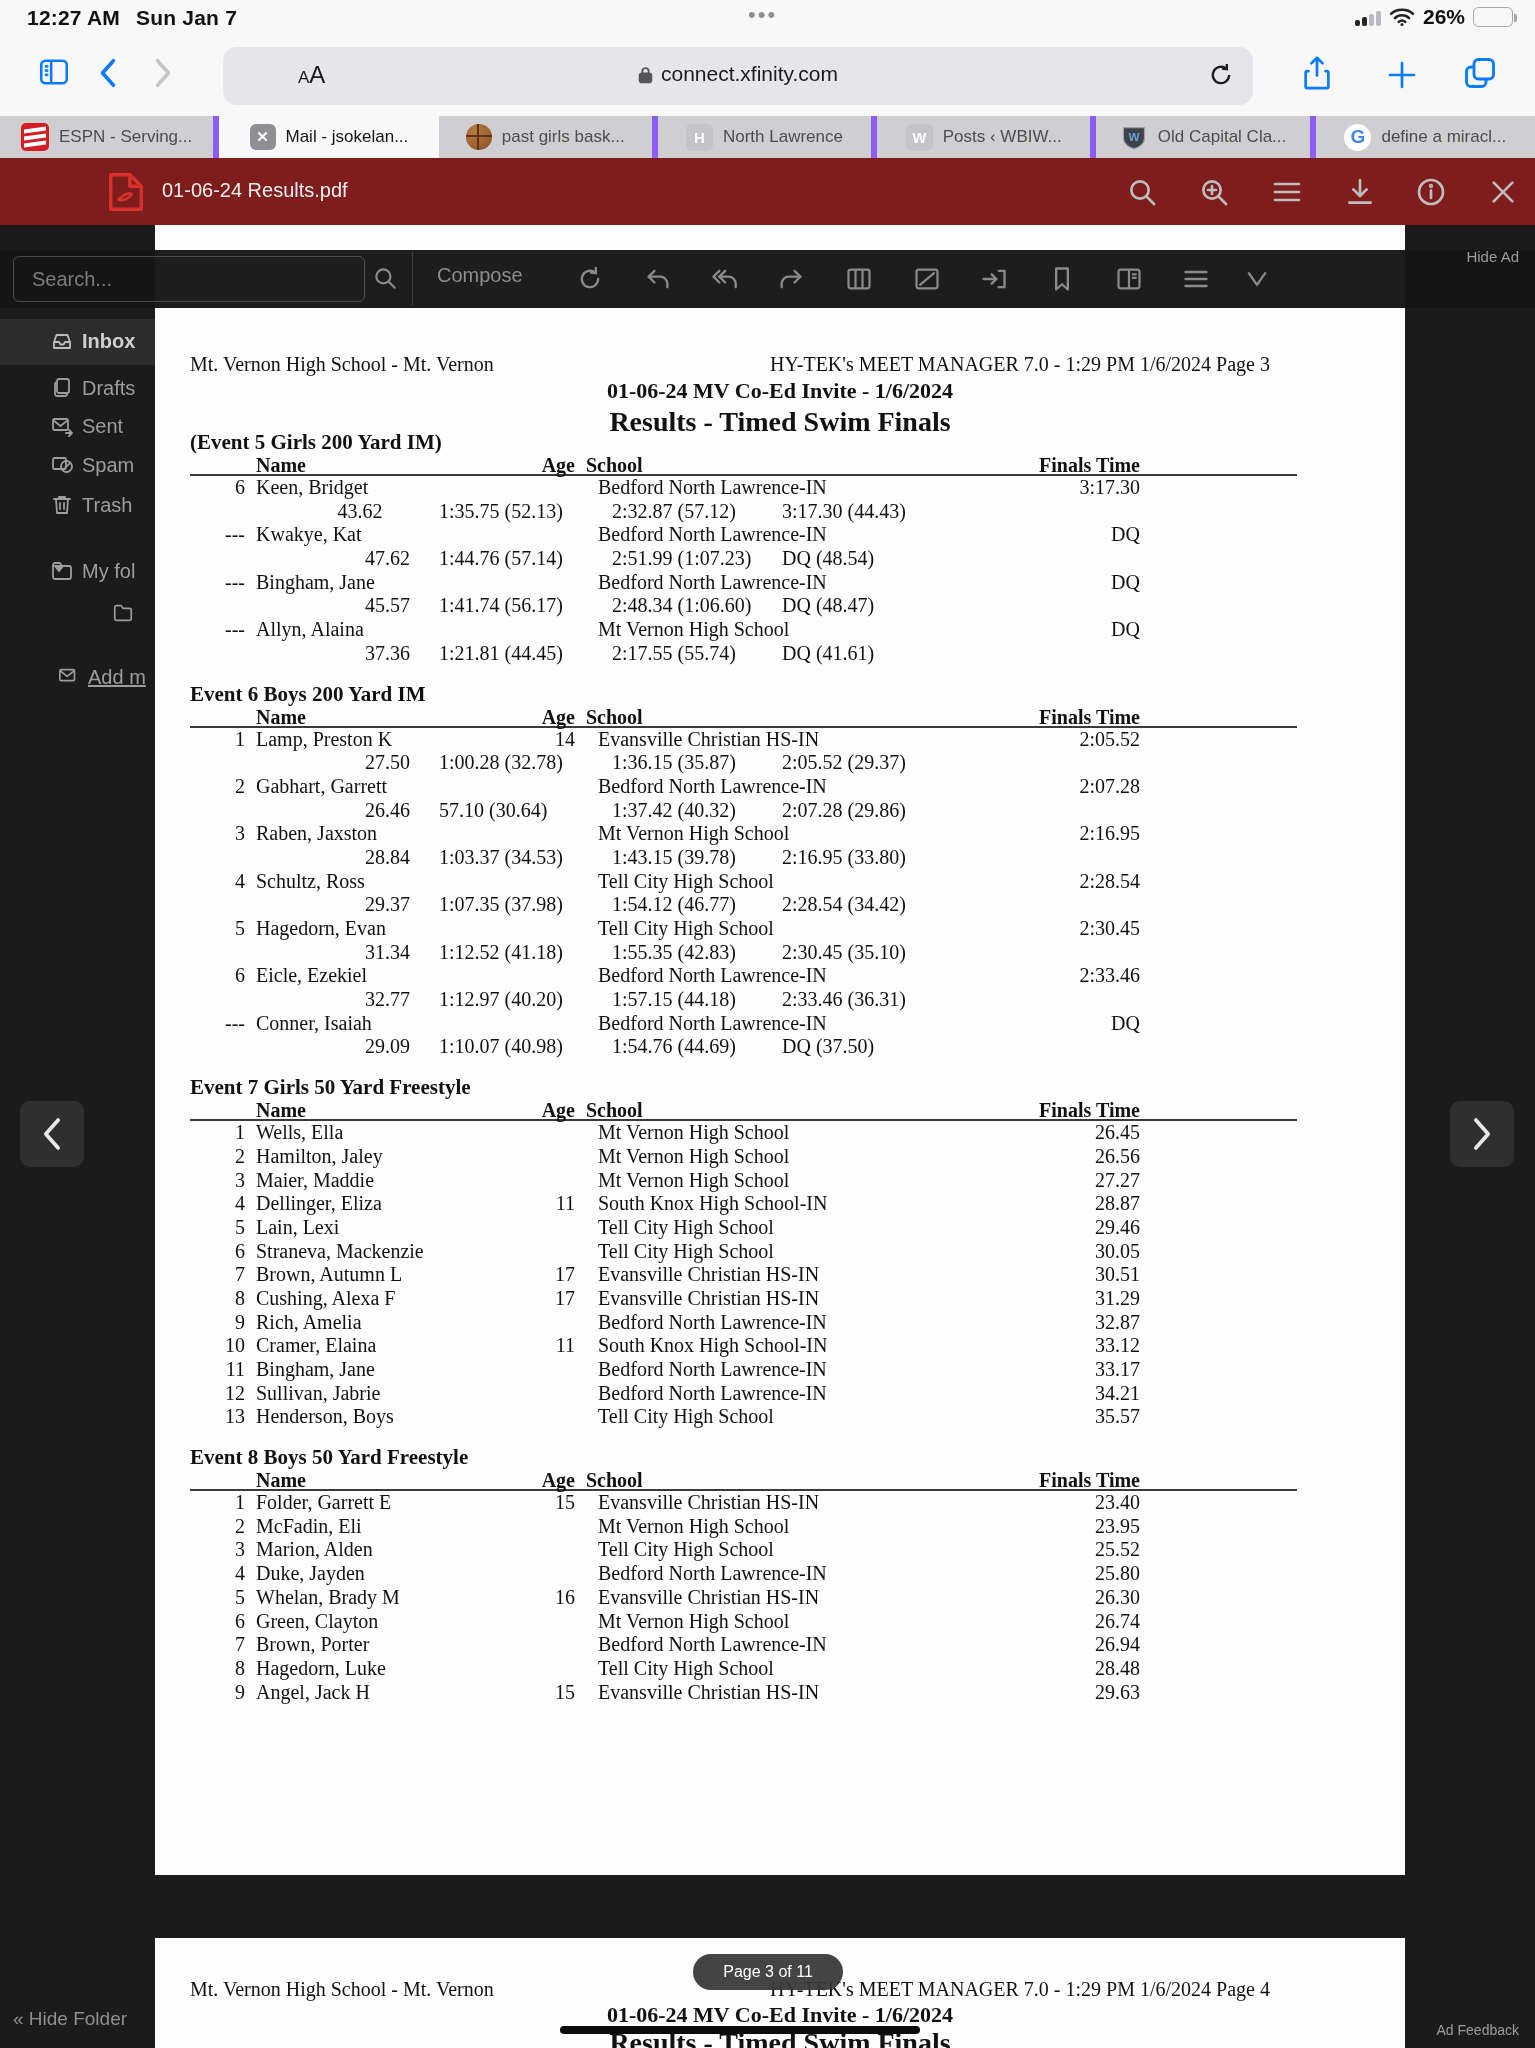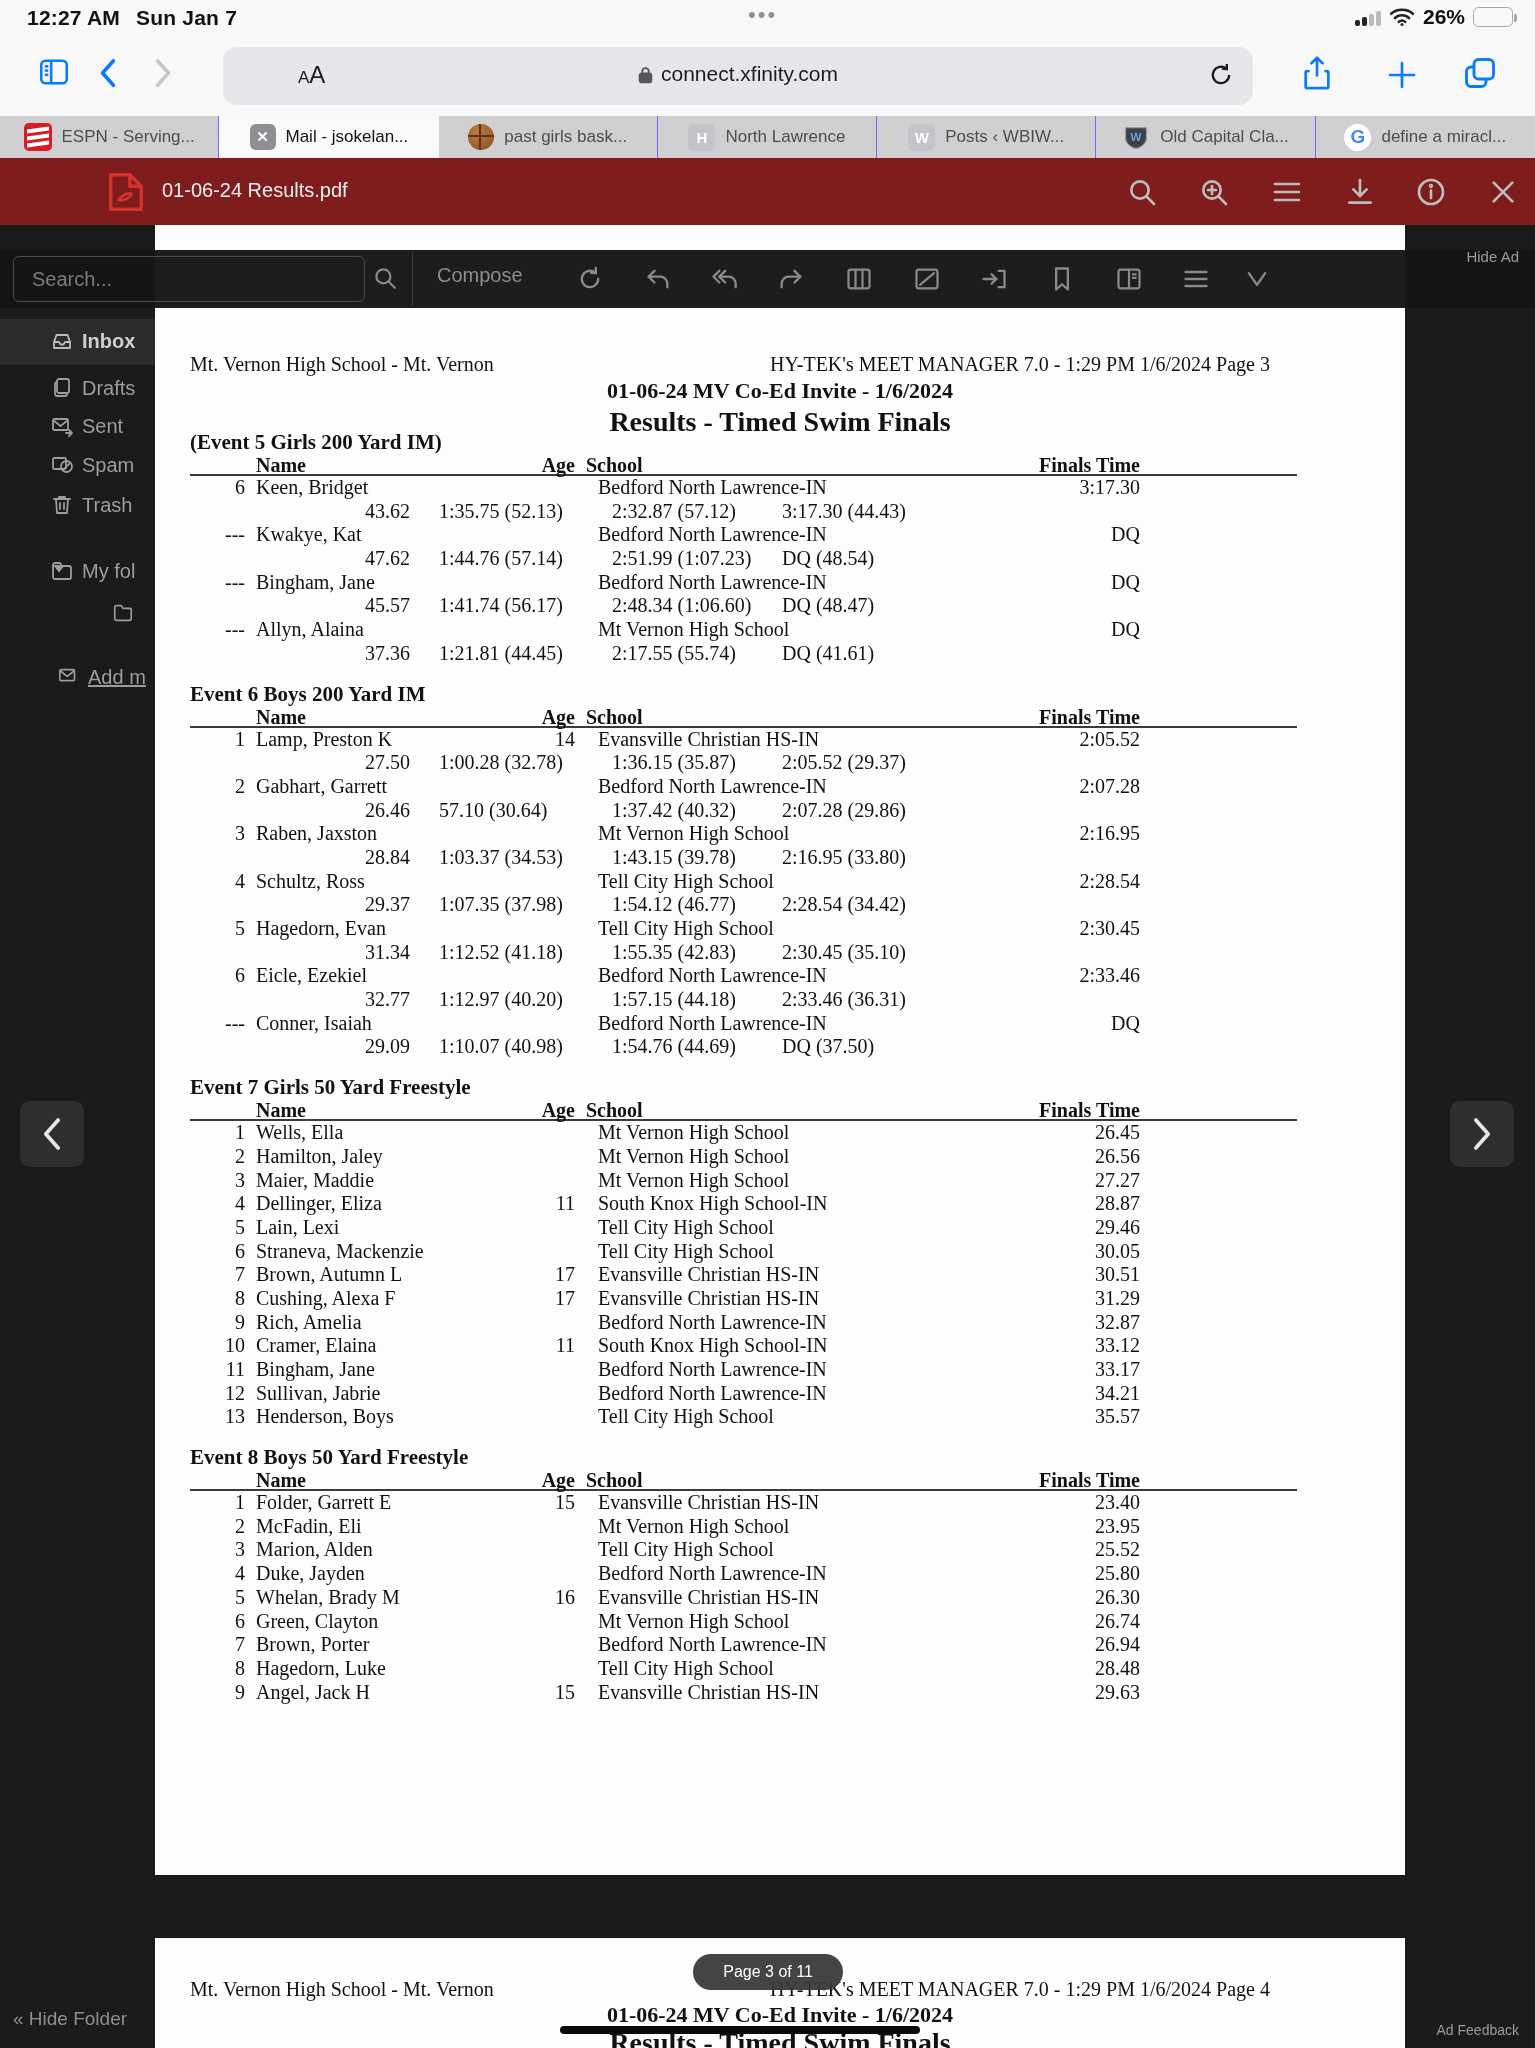--- a/index.html
+++ b/index.html
@@ -26,21 +26,21 @@
   .aa { position:absolute; left:75px; top:14px; font-size:24px; color:#1c1c1e; }
   .aa .small { font-size:17px; }
   .urltext { position:absolute; left:0; right:0; top:15px; text-align:center; font-size:21px; color:#1c1c1e; }
   .reload { position:absolute; right:18px; top:13px; color:#1c1c1e; }
   .lockglyph { display:inline-block; vertical-align:-3px; margin-right:8px; color:#55555a; }
   .tbbtn { position:absolute; top:18px; color:#0a7aff; }
   .fwd { color:#c6c6c9; }
 
   
   .tabbar { position:absolute; left:0; top:116px; width:1535px; height:42px; background:#cfcfd1; display:flex; }
-  .tab { width:219.3px; height:42px; display:flex; align-items:center; justify-content:center; gap:10px; font-size:17px; color:#4d4d4f; border-right:1px solid #8b5cf6; overflow:hidden; white-space:nowrap; }
+  .tab { width:219.3px; height:42px; display:flex; align-items:center; justify-content:center; gap:10px; font-size:17px; color:#4d4d4f; border-right:6px solid #8b5cf6; overflow:hidden; white-space:nowrap; }
   .tab.active { background:#f9f9f9; color:#141414; border-right:none; }
   .favsq { width:27px; height:27px; border-radius:6px; background:#c3c3c8; color:#fff; font-size:15px; font-weight:bold; display:flex; align-items:center; justify-content:center; flex:0 0 auto; }
   .fav-espn { width:28px; height:28px; border-radius:5px; background:#d51e24; position:relative; flex:0 0 auto; overflow:hidden; }
   .fav-espn i { position:absolute; left:3px; right:3px; height:3.5px; background:#fff; transform:skewY(-8deg); }
   .fav-espn i:nth-child(1){top:5px;} .fav-espn i:nth-child(2){top:12px;} .fav-espn i:nth-child(3){top:19px;}
   .fav-ball { width:26px; height:26px; border-radius:50%; background:radial-gradient(circle at 35% 30%, #b97a43, #8a4f22); position:relative; flex:0 0 auto; }
   .fav-ball:before { content:""; position:absolute; left:0; top:11px; width:26px; height:2px; background:#5f3314; }
   .fav-ball:after { content:""; position:absolute; left:11px; top:0; width:2px; height:26px; background:#5f3314; }
   .fav-shield { width:28px; height:28px; flex:0 0 auto; }
   .fav-g { width:27px; height:27px; border-radius:50%; background:#fff; color:#4285f4; font-weight:bold; font-size:19px; display:flex; align-items:center; justify-content:center; flex:0 0 auto; }
@@ -333,21 +333,21 @@
           <span class="hs" style="position: absolute;">School</span>
           <span class="hf" style="position: absolute;">Finals Time</span>
         </div>
         <div class="row">
           <span class="rp" style="position: absolute;">6</span>
           <span class="rn" style="position: absolute;">Keen, Bridget</span>
           <span class="rs" style="position: absolute;">Bedford North Lawrence-IN</span>
           <span class="rf" style="position: absolute;">3:17.30</span>
         </div>
         <div class="row">
-          <span class="s1" style="position: absolute;">43.62</span>
+          <span class="s1" style="position: absolute; text-align: center;">43.62</span>
           <span class="s2" style="position: absolute;">1:35.75 (52.13)</span>
           <span class="s3" style="position: absolute;">2:32.87 (57.12)</span>
           <span class="s4" style="position: absolute;">3:17.30 (44.43)</span>
         </div>
         <div class="row">
           <span class="rp" style="position: absolute;">---</span>
           <span class="rn" style="position: absolute;">Kwakye, Kat</span>
           <span class="rs" style="position: absolute;">Bedford North Lawrence-IN</span>
           <span class="rf" style="position: absolute;">DQ</span>
         </div>

